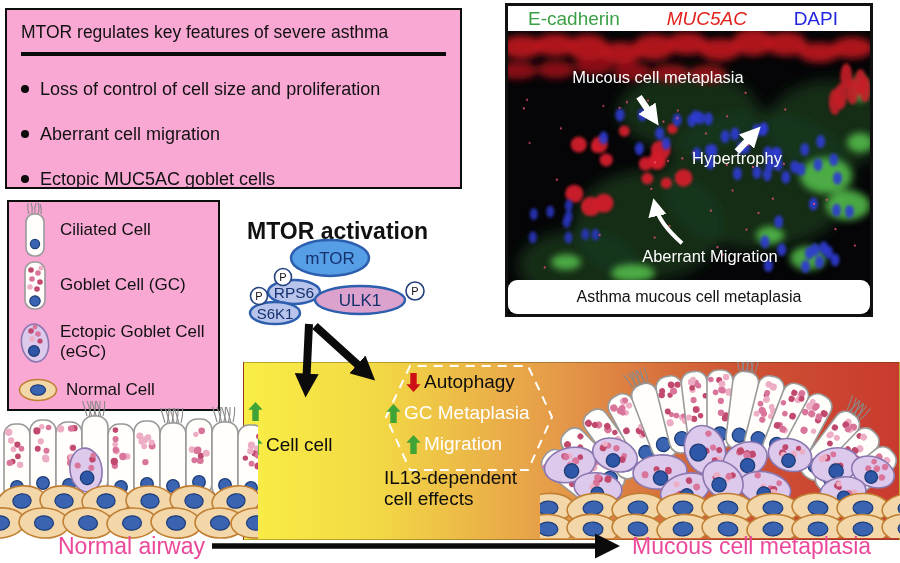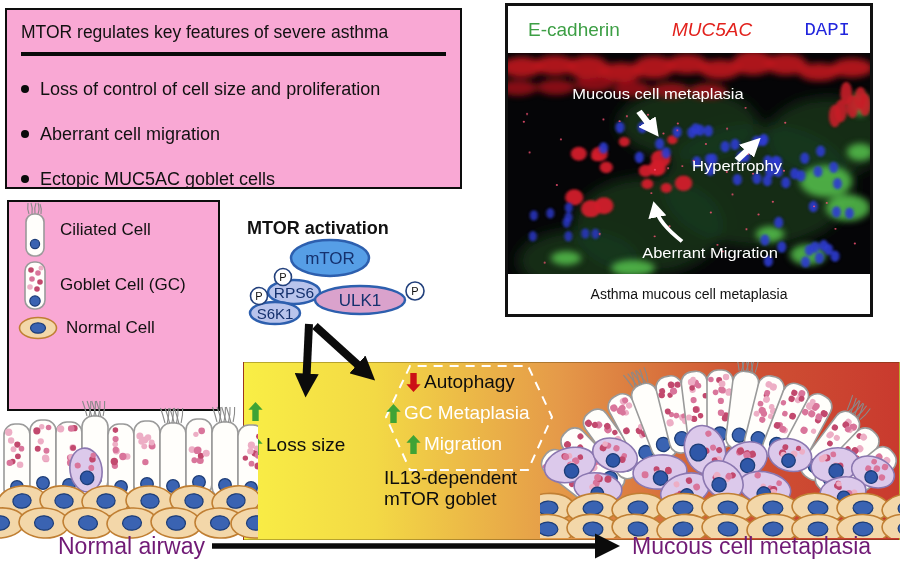--- a/index.html
+++ b/index.html
@@ -14,44 +14,44 @@
   .features-list li:last-child{margin-bottom:0;}
   .features-list li::before{content:"";position:absolute;left:2px;top:6px;width:8px;height:8px;border-radius:50%;background:#0a0a0a;}
 
   .legend-box{left:7px;top:200px;width:213px;height:211px;padding:0 9px;}
   .lg-row{display:flex;align-items:center;gap:8px;}
   .lg-row.r1{height:56px}.lg-row.r2{height:53px}.lg-row.r3{height:62px}.lg-row.r4{height:34px}
   .lg-label{font-size:17px;line-height:1.15;white-space:pre-line;}
 
   .micro-panel{position:absolute;left:505px;top:3px;width:368px;height:314px;border:3px solid #111;
     box-sizing:border-box;display:flex;flex-direction:column;background:#000;}
-  .micro-header{height:47px;background:#fff;display:flex;align-items:center;justify-content:space-between;
-    padding:0 20px 0 20px;font-size:19px;}
+  .micro-header{height:25px;background:#fff;display:flex;align-items:center;justify-content:space-between;
+    padding:0 32px 0 20px;font-size:19px;}
   .micro-body{flex:1;position:relative;}
   .micro-body svg{position:absolute;inset:0;width:100%;height:100%;}
-  .micro-caption{height:40px;background:#fff;display:flex;align-items:center;justify-content:center;font-size:14px;}
+  .micro-caption{height:34px;background:#fff;display:flex;align-items:center;justify-content:center;font-size:16px;border-radius:9px;}
   .micro-ann{fill:#fff;font-size:16.5px;font-family:"Liberation Sans",sans-serif;}
 
-  .mtor-title{position:absolute;left:247px;top:218px;font-size:18px;font-weight:bold;}
+  .mtor-title{position:absolute;left:247px;top:218px;font-size:23px;font-weight:bold;}
   .mtor-svg{position:absolute;left:230px;top:232px;}
   .node-label{fill:#15316e;font-family:"Liberation Sans",sans-serif;text-anchor:middle;}
 
   .effects-box{position:absolute;left:243px;top:362px;width:657px;height:178px;box-sizing:border-box;
     border:1px solid rgba(70,50,0,.35);}
   .fx-row{position:absolute;display:flex;align-items:center;gap:3px;font-size:19px;white-space:nowrap;text-align:center;}
   .fx-row svg{display:block;flex:none;}
   .fx-dark{color:#0d0d0d}.fx-light{color:#fff}
   .il13{position:absolute;left:140px;top:104px;font-size:19px;line-height:21px;white-space:pre-line;color:#0d0d0d;}
   .hex-svg{position:absolute;left:138px;top:0;}
 
   .scene{position:absolute;}
   #normal-svg{left:0;top:398px;}
   #meta-svg{left:540px;top:362px;}
   .overlay{position:absolute;inset:0;pointer-events:none;}
-  .axis-label{position:absolute;font-size:23px;color:#701a75;white-space:nowrap;}
+  .axis-label{position:absolute;font-size:23px;color:#ec4899;white-space:nowrap;}
   .axis-left{left:58px;top:533px;}
   .axis-right{left:632px;top:533px;}
 </style>
 </head>
 <body>
 
 <div class="stage">
 
   <div class="panel features-box">
     <div class="features-title">MTOR regulates key features of severe asthma</div>
@@ -79,34 +79,47 @@
           <circle cx="20" cy="14" r="2.8" fill="#d9759b"></circle>
         <circle cx="14" cy="20" r="2.8" fill="#d9759b"></circle>
           <circle cx="22" cy="23" r="2.8" fill="#c2496e"></circle>
         <circle cx="12" cy="28" r="2.8" fill="#edaec5"></circle>
           <circle cx="19" cy="30" r="2.8" fill="#c2496e"></circle>
         <circle cx="23" cy="9" r="2.5" fill="#edaec5"></circle>
         <circle cx="17" cy="42" r="5.2" fill="#3a63b2" stroke="#1d3d77" stroke-width="1.2"></circle>
       </svg>
       <span class="lg-label">Goblet Cell (GC)</span>
     </div>
+    <div class="lg-row r3">
+      <svg width="34" height="56" viewBox="0 0 34 56">
+        <ellipse cx="17" cy="29" rx="13.5" ry="19" transform="rotate(-8 17 29)" fill="#dcc9eb" stroke="#8b77b0" stroke-width="1.6"></ellipse>
+        <circle cx="13" cy="17" r="2.8" fill="#c2496e"></circle>
+          <circle cx="20" cy="20" r="2.8" fill="#d9759b"></circle>
+        <circle cx="14" cy="25" r="2.8" fill="#edaec5"></circle>
+          <circle cx="22" cy="27" r="2.6" fill="#c2496e"></circle>
+        <circle cx="17" cy="13" r="2.4" fill="#d9759b"></circle>
+        <circle cx="16" cy="37" r="5.4" fill="#2f57a8" stroke="#1d3d77" stroke-width="1.3"></circle>
+      </svg>
+      <span class="lg-label">Ectopic Goblet Cell
+(eGC)</span>
+    </div>
     <div class="lg-row r4">
       <svg width="40" height="26" viewBox="0 0 40 26">
         <ellipse cx="20" cy="13" rx="18.5" ry="10.5" fill="#f3d7a9" stroke="#c07f33" stroke-width="1.6"></ellipse>
         <ellipse cx="20" cy="13" rx="7.5" ry="5.2" fill="#3a63b2" stroke="#1d3d77" stroke-width="1.2"></ellipse>
       </svg>
       <span class="lg-label">Normal Cell</span>
     </div>
   </div>
 
   <div class="micro-panel">
     <div class="micro-header">
       <span style="color: rgb(61, 159, 69);">E-cadherin</span>
       <span style="color: rgb(226, 33, 28); font-style: italic;">MUC5AC</span>
-      <span style="color: rgb(33, 37, 221); font-family: Liberation Mono, monospace;">DAPI</span>
+      <span style="color: rgb(33, 37, 221);">DAPI</span>
     </div>
     <div class="micro-body">
       <svg viewBox="0 0 362 250" preserveAspectRatio="none">
         <defs>
           <marker id="mW" viewBox="0 0 10 10" refX="6" refY="5" markerWidth="3.2" markerHeight="3.2" orient="auto">
             <path d="M0 0 L10 5 L0 10 z" fill="#fff"></path>
             </marker>
           <marker id="mWs" viewBox="0 0 10 10" refX="6" refY="5" markerWidth="4.6" markerHeight="4.6" orient="auto">
             <path d="M0 0 L10 5 L0 10 z" fill="#fff"></path>
             </marker>
@@ -305,42 +318,42 @@
     </svg>
     <div class="fx-row fx-dark" style="left:4px;top:39px">
       <svg width="15" height="19" viewBox="0 0 12 16" style="color: rgb(63, 163, 53);">
           <path d="M6 0 L12 6.5 L8.7 6.5 L8.7 16 L3.3 16 L3.3 6.5 L0 6.5 Z" fill="currentColor"></path>
         </svg>
     </div>
     <div class="fx-row fx-dark" style="left:4px;top:71px">
       <svg width="15" height="19" viewBox="0 0 12 16" style="color: rgb(63, 163, 53);">
           <path d="M6 0 L12 6.5 L8.7 6.5 L8.7 16 L3.3 16 L3.3 6.5 L0 6.5 Z" fill="currentColor"></path>
         </svg>
-      <span>Loss size</span>
+      <span>Cell cell</span>
     </div>
     <div class="fx-row fx-dark" style="left:162px;top:8px">
       <svg width="15" height="19" viewBox="0 0 12 16" style="color: rgb(204, 16, 22);">
           <path d="M6 0 L12 6.5 L8.7 6.5 L8.7 16 L3.3 16 L3.3 6.5 L0 6.5 Z" fill="currentColor" transform="rotate(180 6 8)"></path>
         </svg>
       <span>Autophagy</span>
     </div>
     <div class="fx-row fx-light" style="left:142px;top:39px">
       <svg width="15" height="19" viewBox="0 0 12 16" style="color: rgb(63, 163, 53);">
           <path d="M6 0 L12 6.5 L8.7 6.5 L8.7 16 L3.3 16 L3.3 6.5 L0 6.5 Z" fill="currentColor"></path>
         </svg>
       <span>GC Metaplasia</span>
     </div>
     <div class="fx-row fx-light" style="left:162px;top:70px">
       <svg width="15" height="19" viewBox="0 0 12 16" style="color: rgb(63, 163, 53);">
           <path d="M6 0 L12 6.5 L8.7 6.5 L8.7 16 L3.3 16 L3.3 6.5 L0 6.5 Z" fill="currentColor"></path>
         </svg>
       <span>Migration</span>
     </div>
     <div class="il13">IL13-dependent
-mTOR goblet</div>
+cell effects</div>
   </div>
 
   <div class="mtor-title">MTOR activation</div>
   <svg class="mtor-svg" width="200" height="105" viewBox="0 0 200 105">
     <ellipse cx="100" cy="26" rx="39" ry="18" stroke="#2d5fae" stroke-width="2.5" fill="#569ee6"></ellipse>
     <text class="node-label" x="100" y="32" font-size="17">mTOR</text>
     <ellipse cx="64" cy="60" rx="26" ry="12" stroke="#2d5fae" stroke-width="2.5" fill="#b9c4ec"></ellipse>
     <text class="node-label" x="64" y="66" font-size="15.5">RPS6</text>
     <ellipse cx="130" cy="68" rx="45" ry="14" stroke="#2d5fae" stroke-width="2.5" fill="#daa2cc"></ellipse>
     <text class="node-label" x="130" y="74" font-size="17">ULK1</text>

